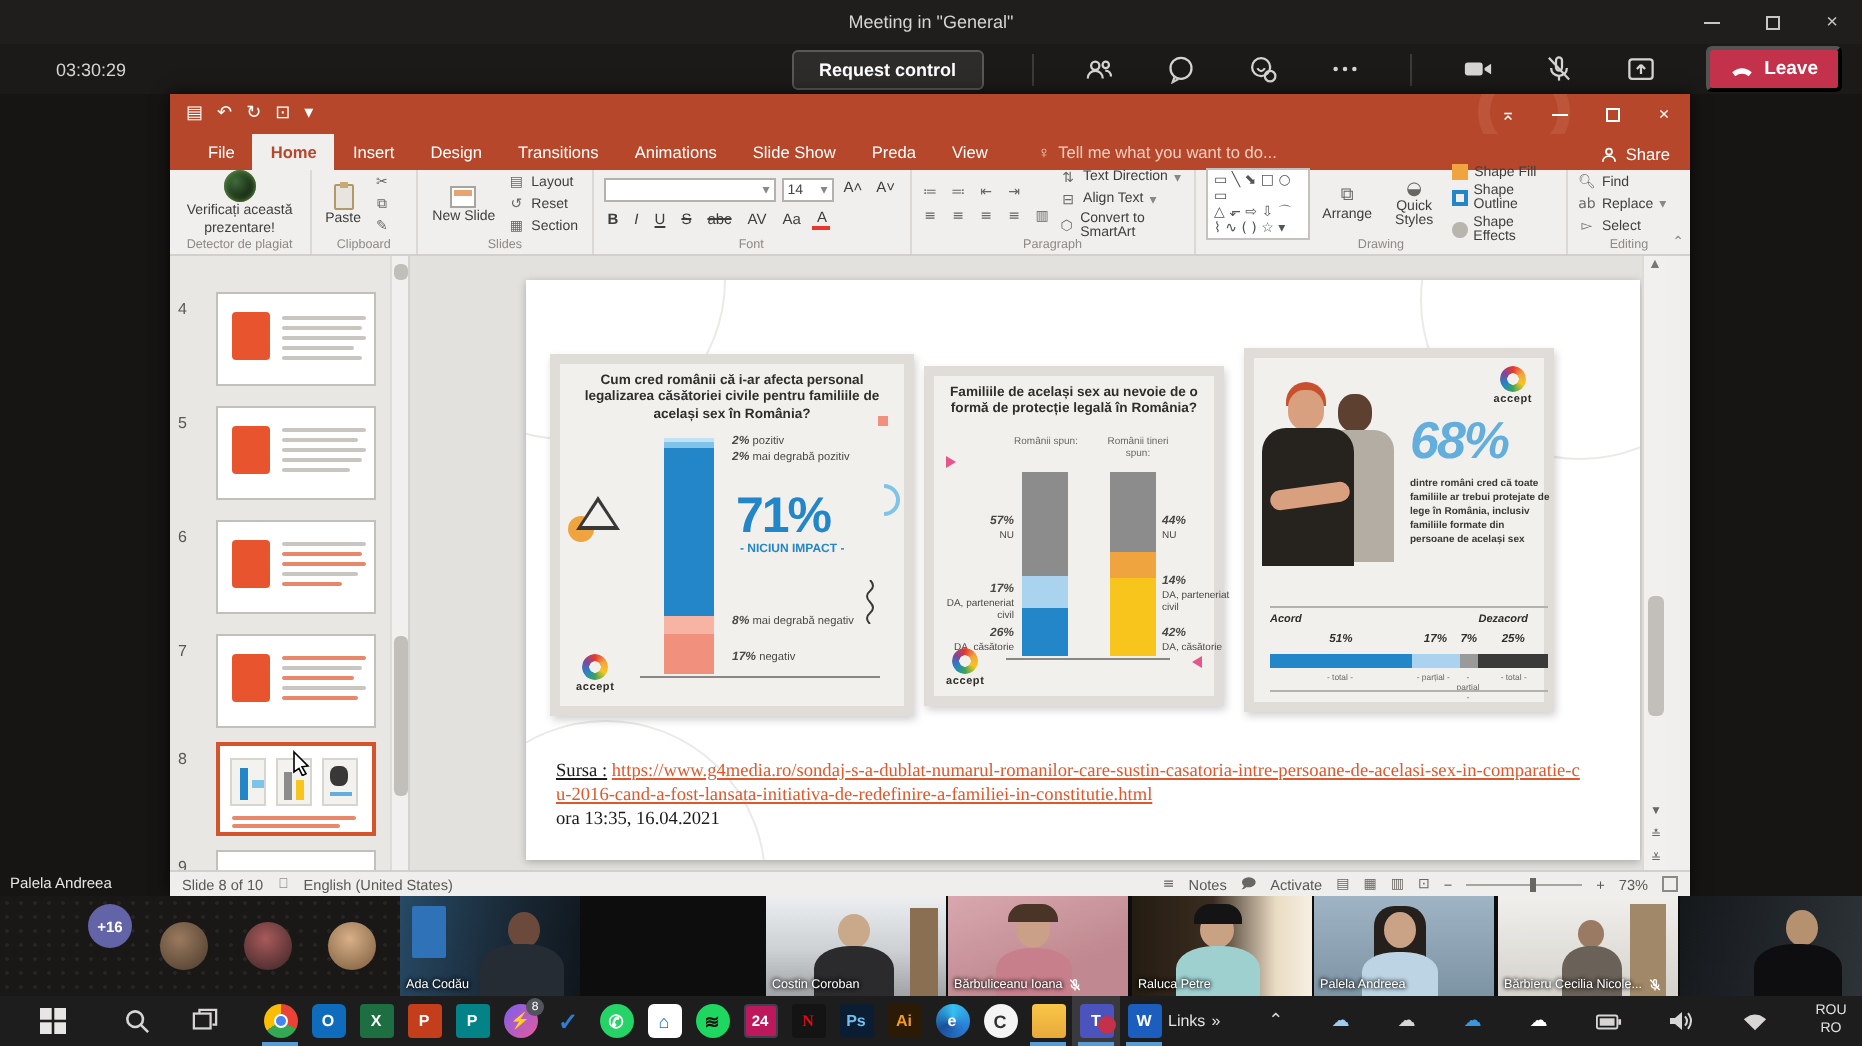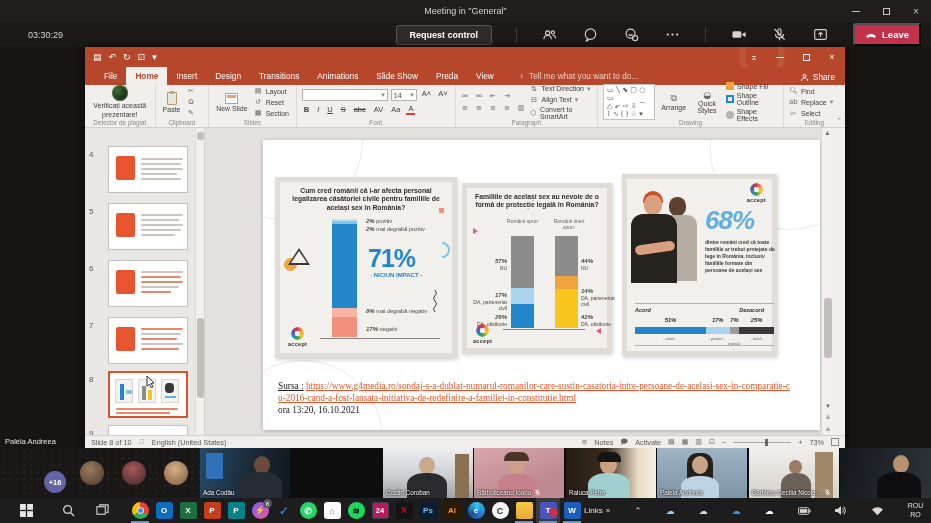--- a/index.html
+++ b/index.html
@@ -146,21 +146,21 @@
   .status{position:absolute;top:388px;left:0;width:760px;height:13px;background:#f0eeec;border-top:1px solid #d2cfcc;display:flex;align-items:center;font-size:7.3px;color:#5a5854;padding:0 6px;gap:8px}
   .st-right{margin-left:auto;display:flex;align-items:center;gap:7px}
   .viewico{font-family:"DejaVu Sans",sans-serif;font-size:7px;color:#6a6762}
   .zline{width:58px;height:1px;background:#a8a49e;position:relative}
   .zthumb{position:absolute;left:55%;top:-3px;width:3px;height:7px;background:#6a6762}
   .fitbox{width:8px;height:8px;border:1px solid #8d8984}
 
   
   .strip{position:absolute;top:448px;left:0;width:931px;height:50px;background:#0d0d0d}
   .strip-left{position:absolute;left:0;top:0;width:200px;height:50px;background:radial-gradient(circle,#262523 1px,transparent 1px) 0 0/7px 7px,#191817}
-  .ovf{position:absolute;left:44px;top:23px;width:22px;height:22px;border-radius:50%;background:#6264a7;color:#fff;font-size:7.5px;font-weight:bold;display:flex;align-items:center;justify-content:center}
+  .ovf{position:absolute;left:44px;top:4px;width:22px;height:22px;border-radius:50%;background:#6264a7;color:#fff;font-size:7.5px;font-weight:bold;display:flex;align-items:center;justify-content:center}
   .sav{position:absolute;top:13px;width:24px;height:24px;border-radius:50%}
   .tile{position:absolute;top:0;height:50px;width:90px;overflow:hidden}
   .tname{position:absolute;left:3px;bottom:2px;color:#fff;font-size:6.3px;text-shadow:0 0 2px #000,0 0 2px #000;display:flex;align-items:center;gap:3px;white-space:nowrap}
   .phead{position:absolute;border-radius:50%}
   .pbody2{position:absolute;border-radius:45% 45% 0 0}
   .pmava{position:absolute;left:33px;top:8px;width:25px;height:25px;border-radius:50%;background:#8a9b85;color:#fff;font-size:8px;display:flex;align-items:center;justify-content:center}
   .wmark{position:absolute;left:688px;top:2px;color:rgba(255,255,255,.62);pointer-events:none}
   .wmark .l1{font-size:14.5px}
   .wmark .l2{font-size:9px;margin-top:2px;white-space:nowrap}
 
@@ -656,21 +656,21 @@
                 <div style="flex-grow: 17;">- parțial -</div>
                 <div style="flex-grow: 7;">- parțial -</div>
                 <div style="flex-grow: 25;">- total -</div>
               </div>
               <div class="hline" style="left:8px;top:166px;width:139px"></div>
             </div>
 
             <div class="source">
               <span class="pre">Sursa :</span>
               <a>https://www.g4media.ro/sondaj-s-a-dublat-numarul-romanilor-care-sustin-casatoria-intre-persoane-de-acelasi-sex-in-comparatie-cu-2016-cand-a-fost-lansata-initiativa-de-redefinire-a-familiei-in-constitutie.html</a><br>
-              <span class="tm">ora 13:20, 16.10.2021</span>
+              <span class="tm">ora 13:35, 16.04.2021</span>
             </div>
           </div>
 
           <div class="vscroll">
             <div class="arrow">▲</div>
             <div class="vth"></div>
             <div class="nav" style="bottom:26px">▼</div>
             <div class="nav" style="bottom:14px">≛</div>
             <div class="nav" style="bottom:2px">≚</div>
           </div>

